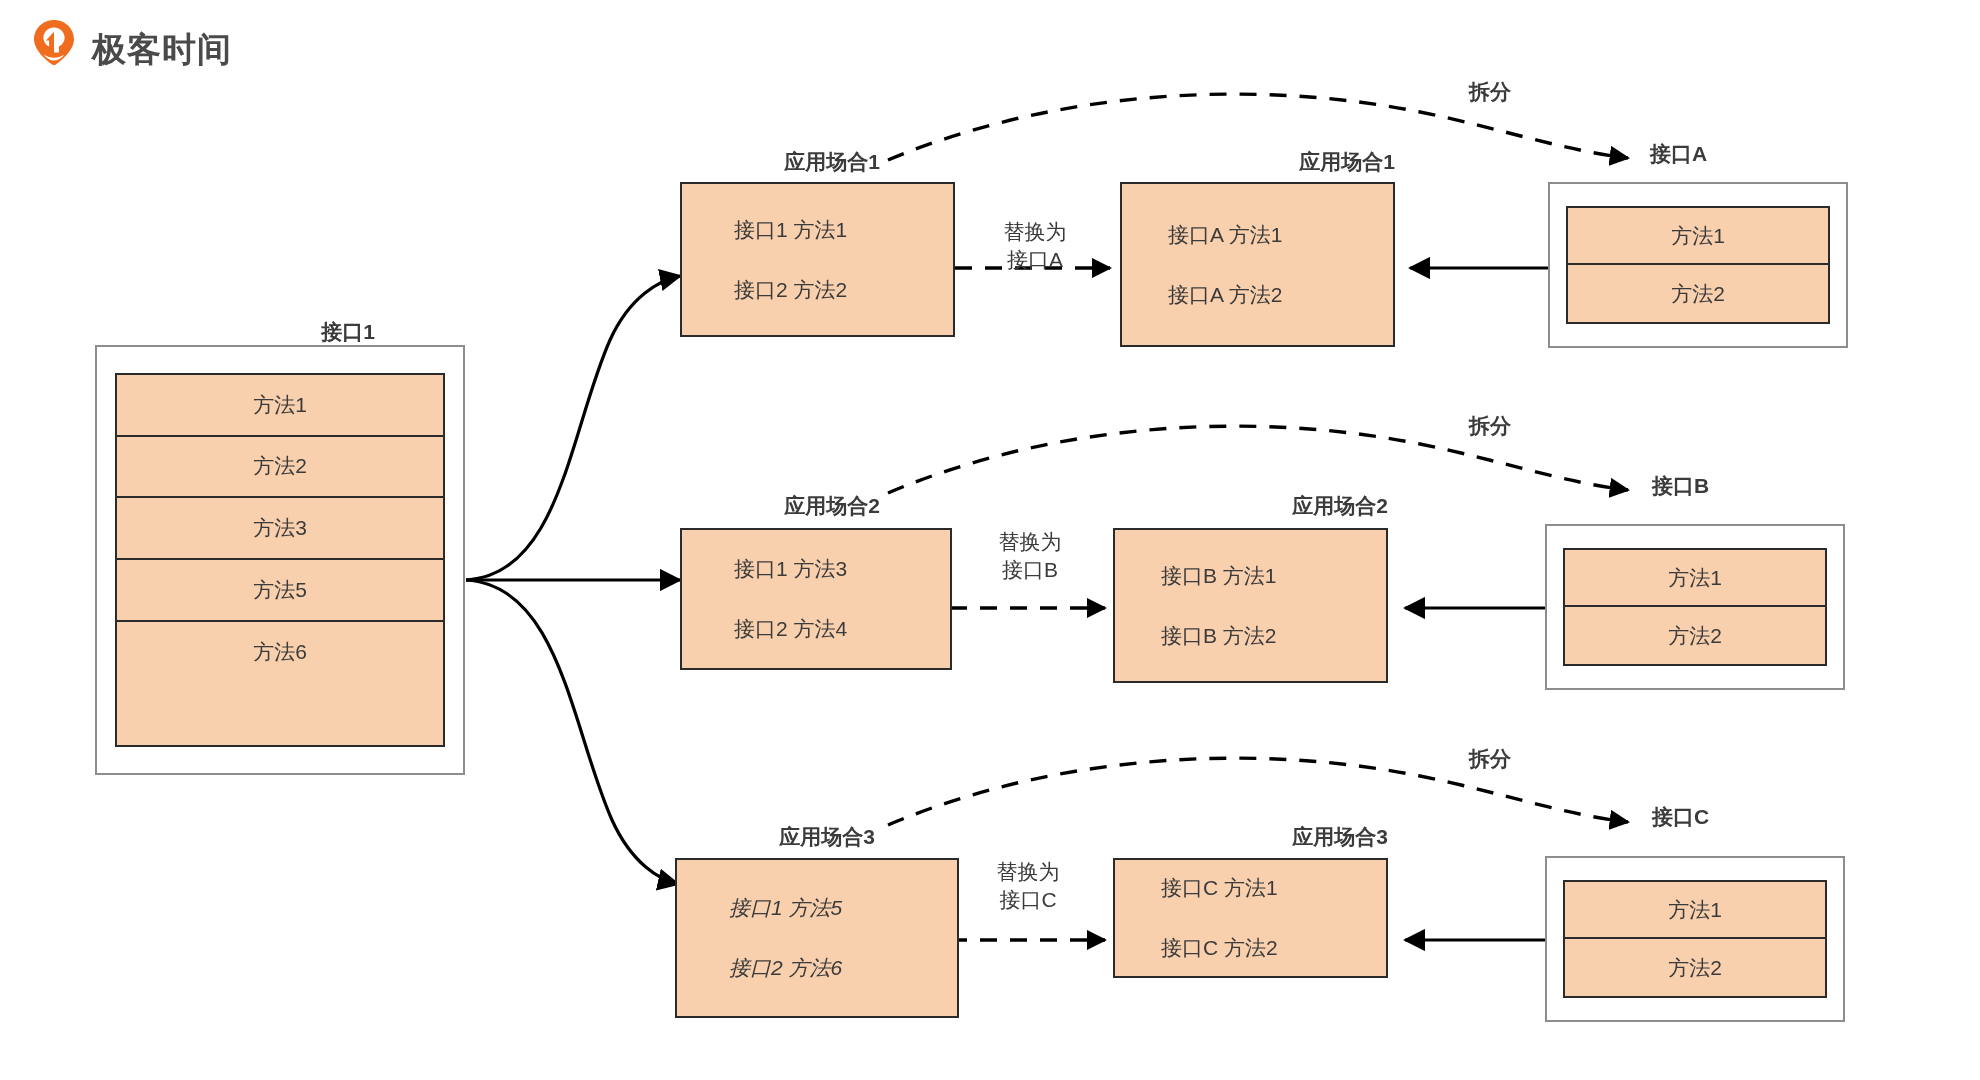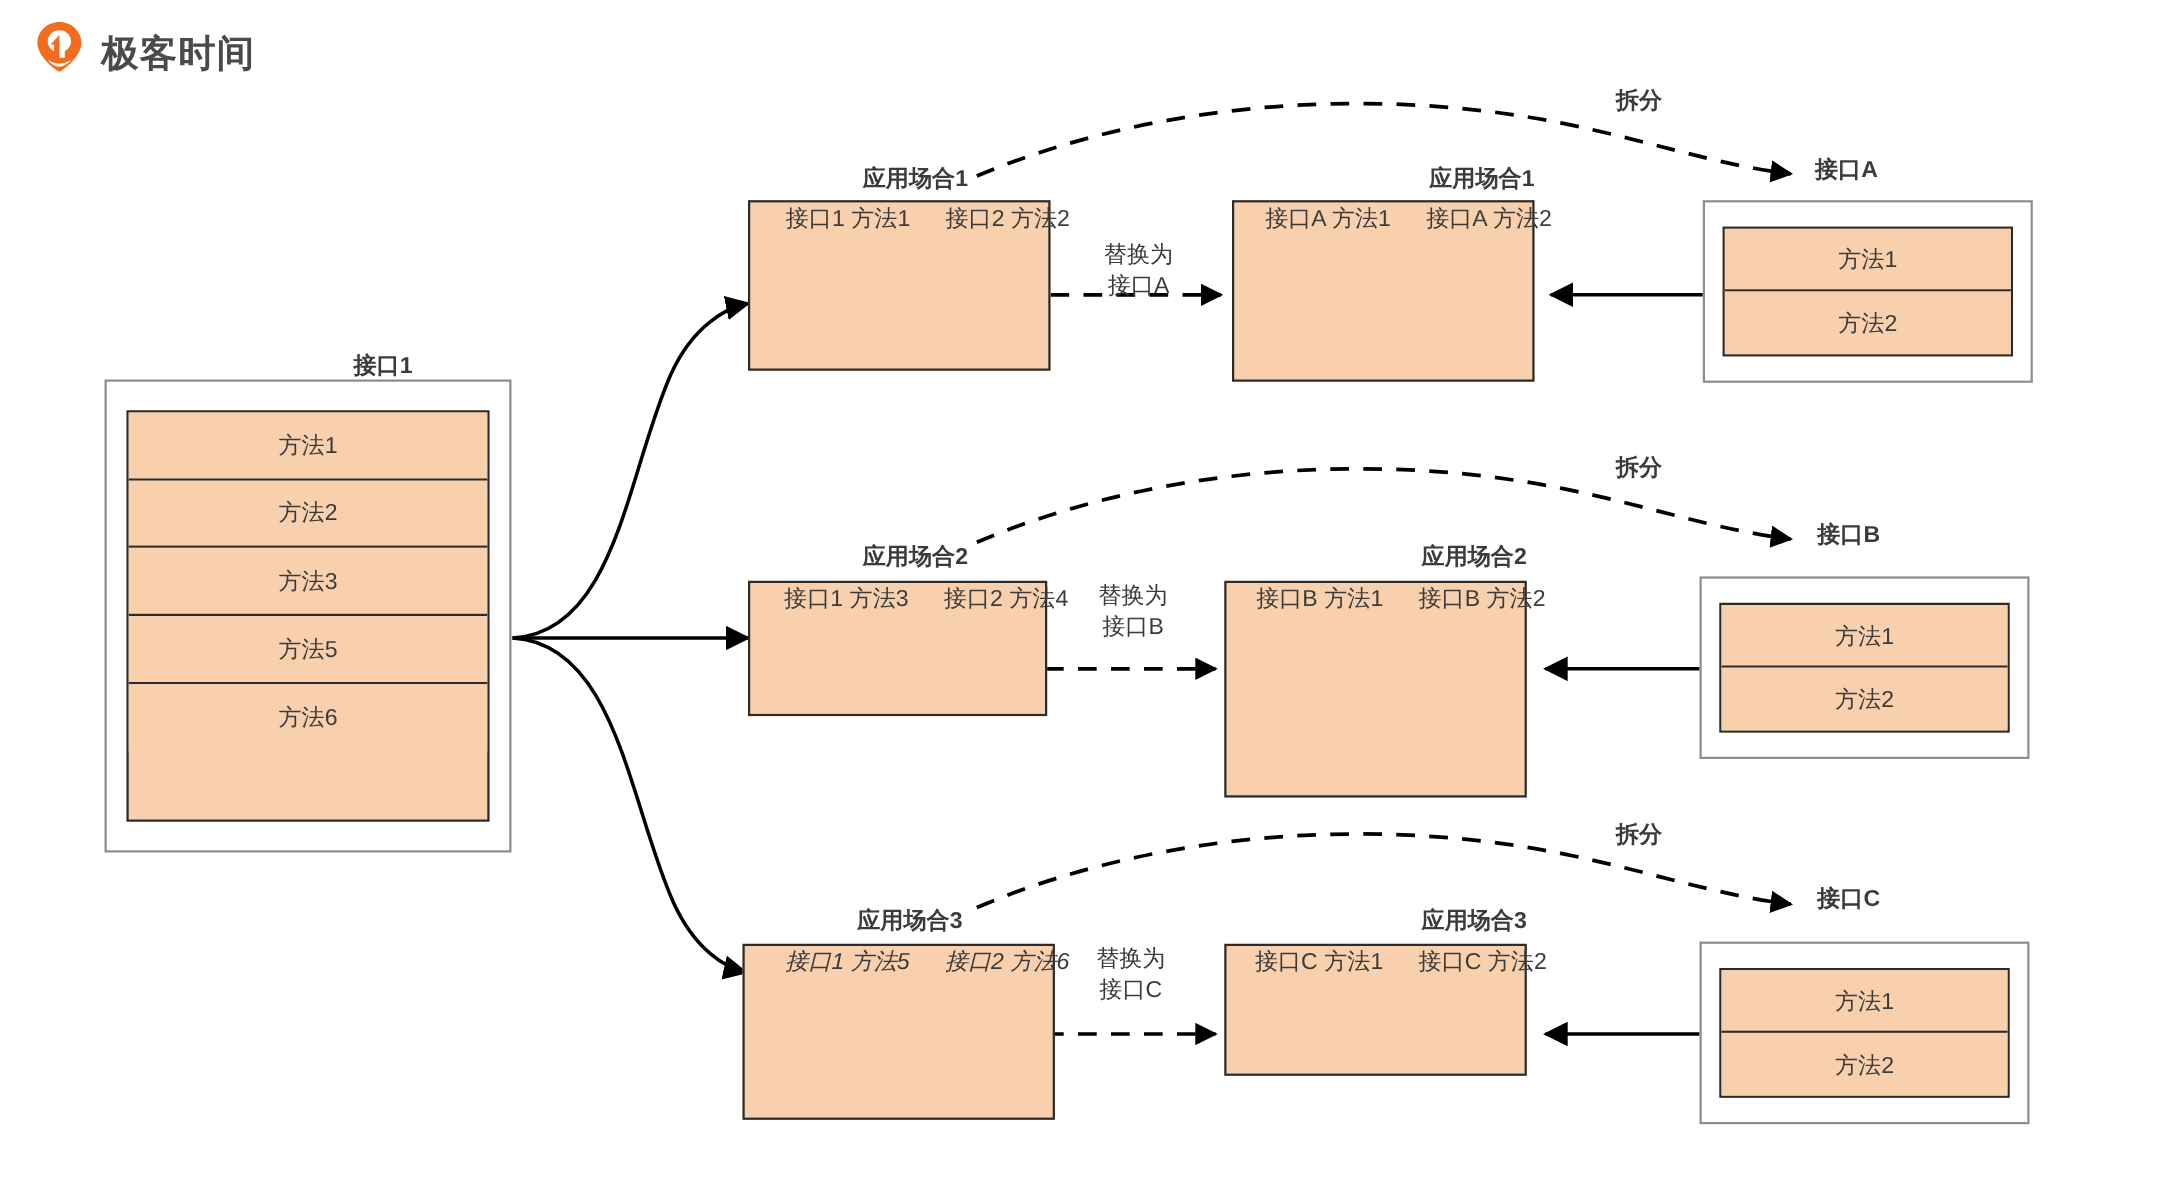--- a/index.html
+++ b/index.html
@@ -102,21 +102,21 @@
     border-bottom: none;
   }
 
   
   .scen-box {
     position: absolute;
     box-sizing: border-box;
     background: #f8d0ae;
     border: 2px solid #2b2b2b;
     display: flex;
-    flex-direction: row;
+    flex-direction: column;
     justify-content: center;
     padding-left: 52px;
     gap: 32px;
   }
   .scen-box.centeredtext {
     padding-left: 46px;
   }
   .scen-line {
     font-size: 21px;
     color: #3b3b3b;
@@ -209,33 +209,33 @@
 
   <div class="iface-box" style="left:1548px; top:182px; width:300px; height:166px;">
     <div class="iface-inner" style="left:16px; top:22px; right:16px; bottom:22px;">
       <div class="m-row" style="height:50%">方法1</div>
       <div class="m-row" style="height:50%">方法2</div>
     </div>
   </div>
 
   <div class="cap" style="left:680px; top:492px; width:200px;">应用场合2</div>
 
-  <div class="scen-box" style="left:680px; top:528px; width:272px; height:123px;">
+  <div class="scen-box" style="left:680px; top:528px; width:272px; height:142px;">
     <div class="scen-line">接口1 方法3</div>
     <div class="scen-line">接口2 方法4</div>
   </div>
 
   <div class="edge-label" style="left:960px; top:528px; width:140px;">
     <div>替换为</div>
     <div>接口B</div>
   </div>
 
   <div class="cap" style="left:1113px; top:492px; width:275px;">应用场合2</div>
 
-  <div class="scen-box centeredtext" style="left:1113px; top:528px; width:275px; height:197px;">
+  <div class="scen-box centeredtext" style="left:1113px; top:528px; width:275px; height:155px;">
     <div class="scen-line">接口B 方法1</div>
     <div class="scen-line">接口B 方法2</div>
   </div>
 
   <div class="edge-label bold" style="left:1430px; top:412px; width:120px;">拆分</div>
 
   <div class="cap" style="left:1652px; top:472px; width:120px; text-align:left;">接口B</div>
 
   <div class="iface-box" style="left:1545px; top:524px; width:300px; height:166px;">
     <div class="iface-inner" style="left:16px; top:22px; right:16px; bottom:22px;">

